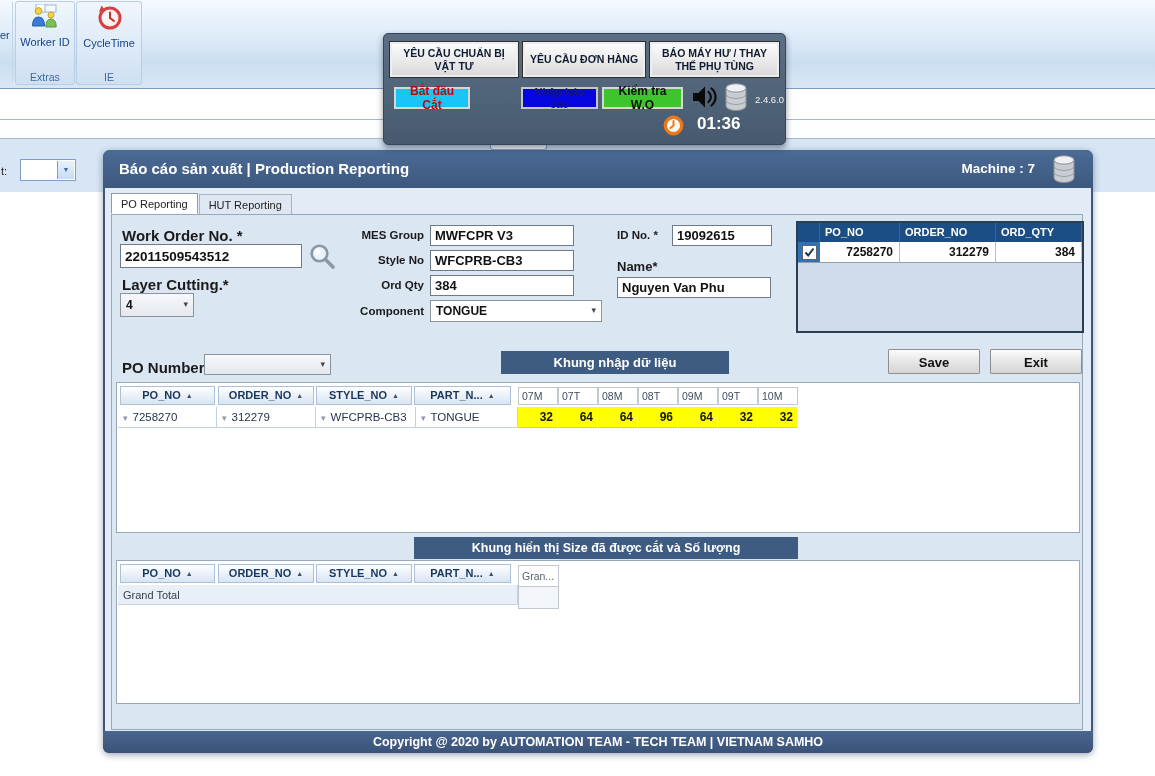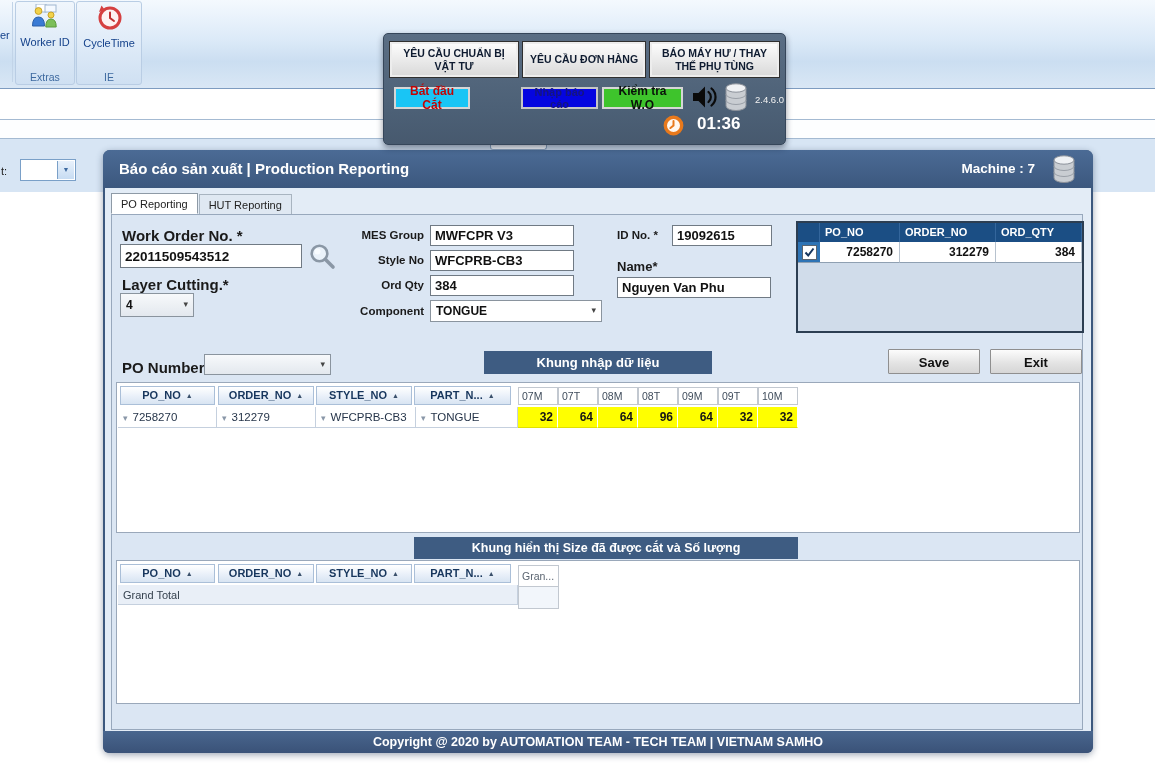--- a/index.html
+++ b/index.html
@@ -270,21 +270,21 @@
       </div>
       <div class="og-cell" style="left:22px;width:80px;">7258270</div>
       <div class="og-cell" style="left:102px;width:96px;">312279</div>
       <div class="og-cell" style="left:198px;width:86px;">384</div>
     </div>
 
     <div class="lbl" style="left:10px;top:144px;">PO Number.*</div>
     <div class="combo shaded" style="left:92px;top:139px;width:127px;height:21px;">
       <span class="arr">▾</span>
     </div>
-    <div class="band" style="left:372px;top:136px;width:228px;height:23px;font-size:13px;line-height:23px;">Khung nhập dữ liệu</div>
+    <div class="band" style="left:389px;top:136px;width:228px;height:23px;font-size:13px;line-height:23px;">Khung nhập dữ liệu</div>
     <button class="push-btn" style="left:776px;top:134px;width:92px;">Save</button>
     <button class="push-btn" style="left:878px;top:134px;width:92px;">Exit</button>
 
     <div class="dgrid" style="left:4px;top:167px;width:964px;height:151px;">
       <div class="sort-cell" style="left:3px;width:95px;"><span>PO_NO</span><span class="sort-arrow">▲</span></div>
       <div class="sort-cell" style="left:101px;width:96px;"><span>ORDER_NO</span><span class="sort-arrow">▲</span></div>
       <div class="sort-cell" style="left:199px;width:96px;"><span>STYLE_NO</span><span class="sort-arrow">▲</span></div>
       <div class="sort-cell" style="left:297px;width:97px;"><span>PART_N...</span><span class="sort-arrow">▲</span></div>
 
       <div class="size-head" style="left:401px;width:40px;">07M</div>

